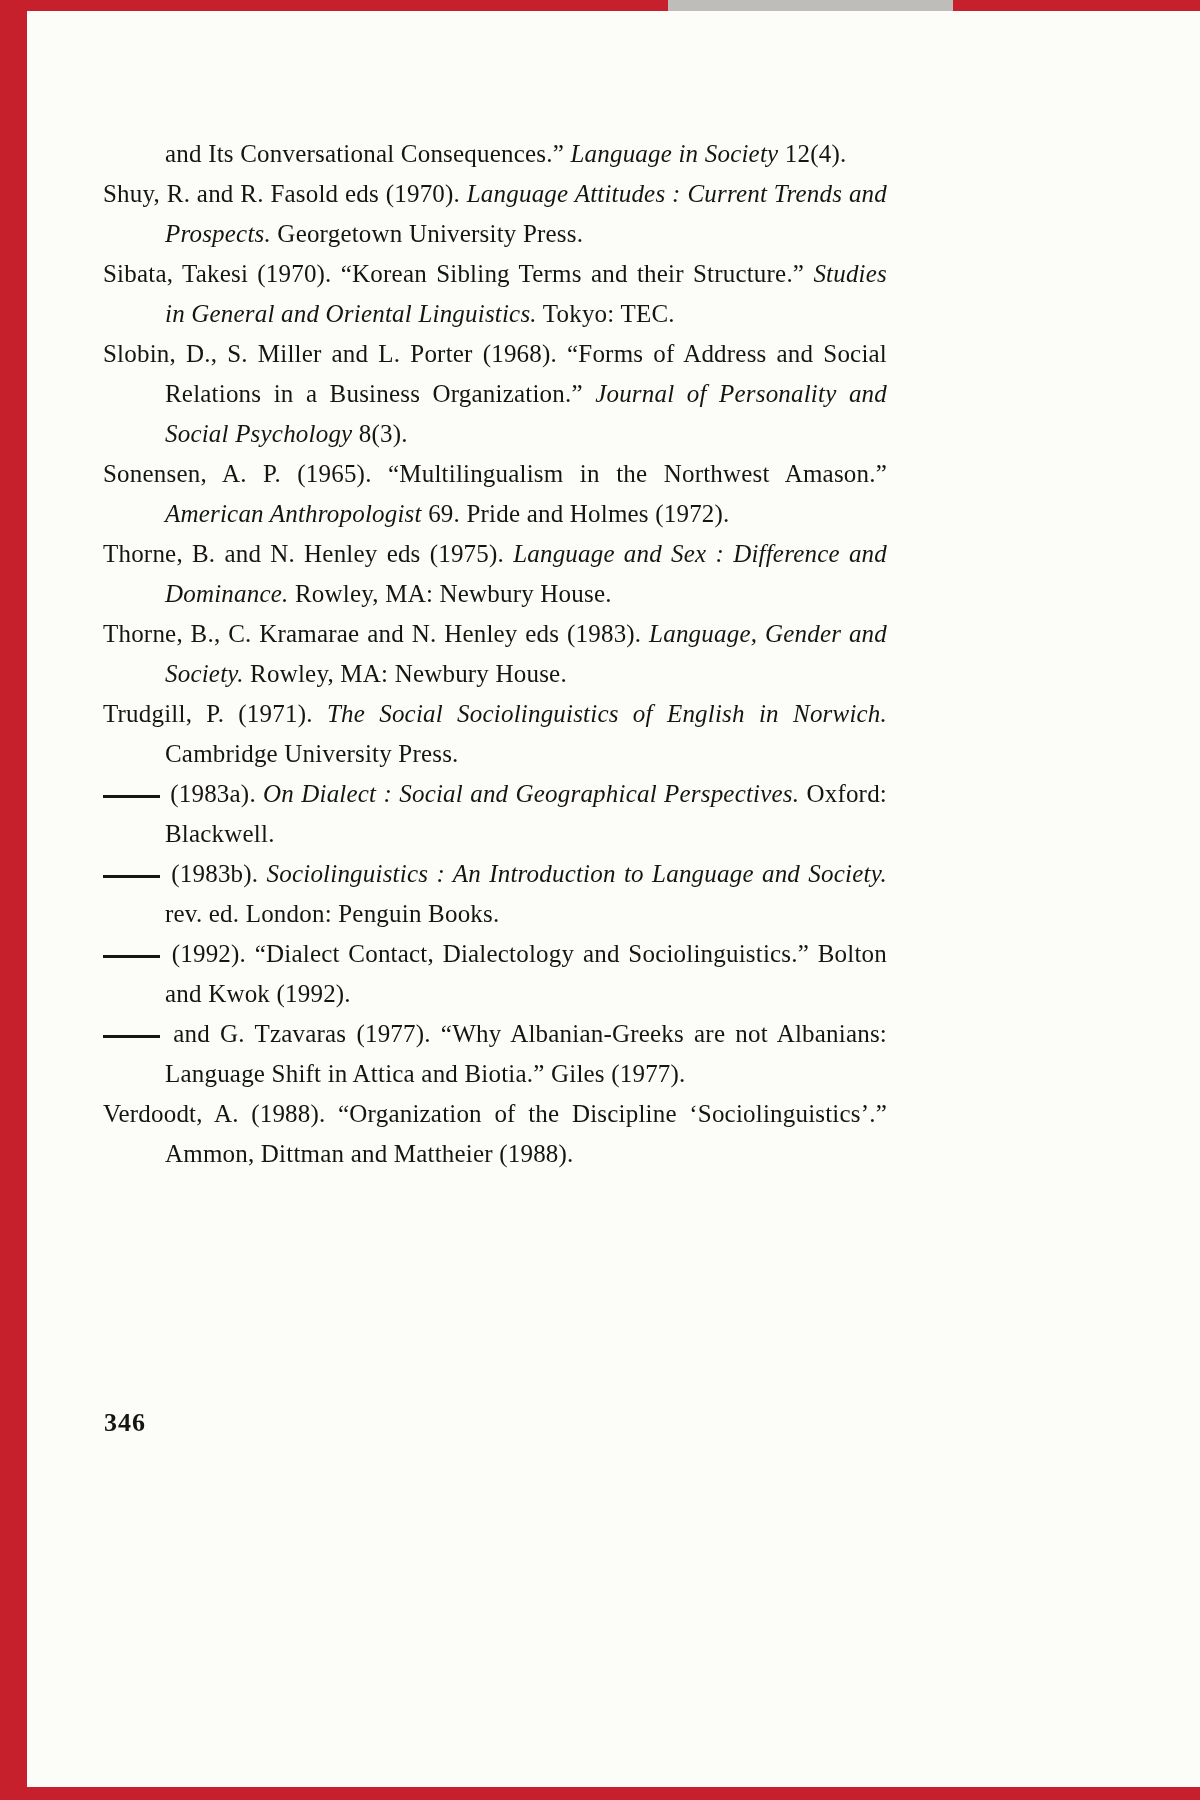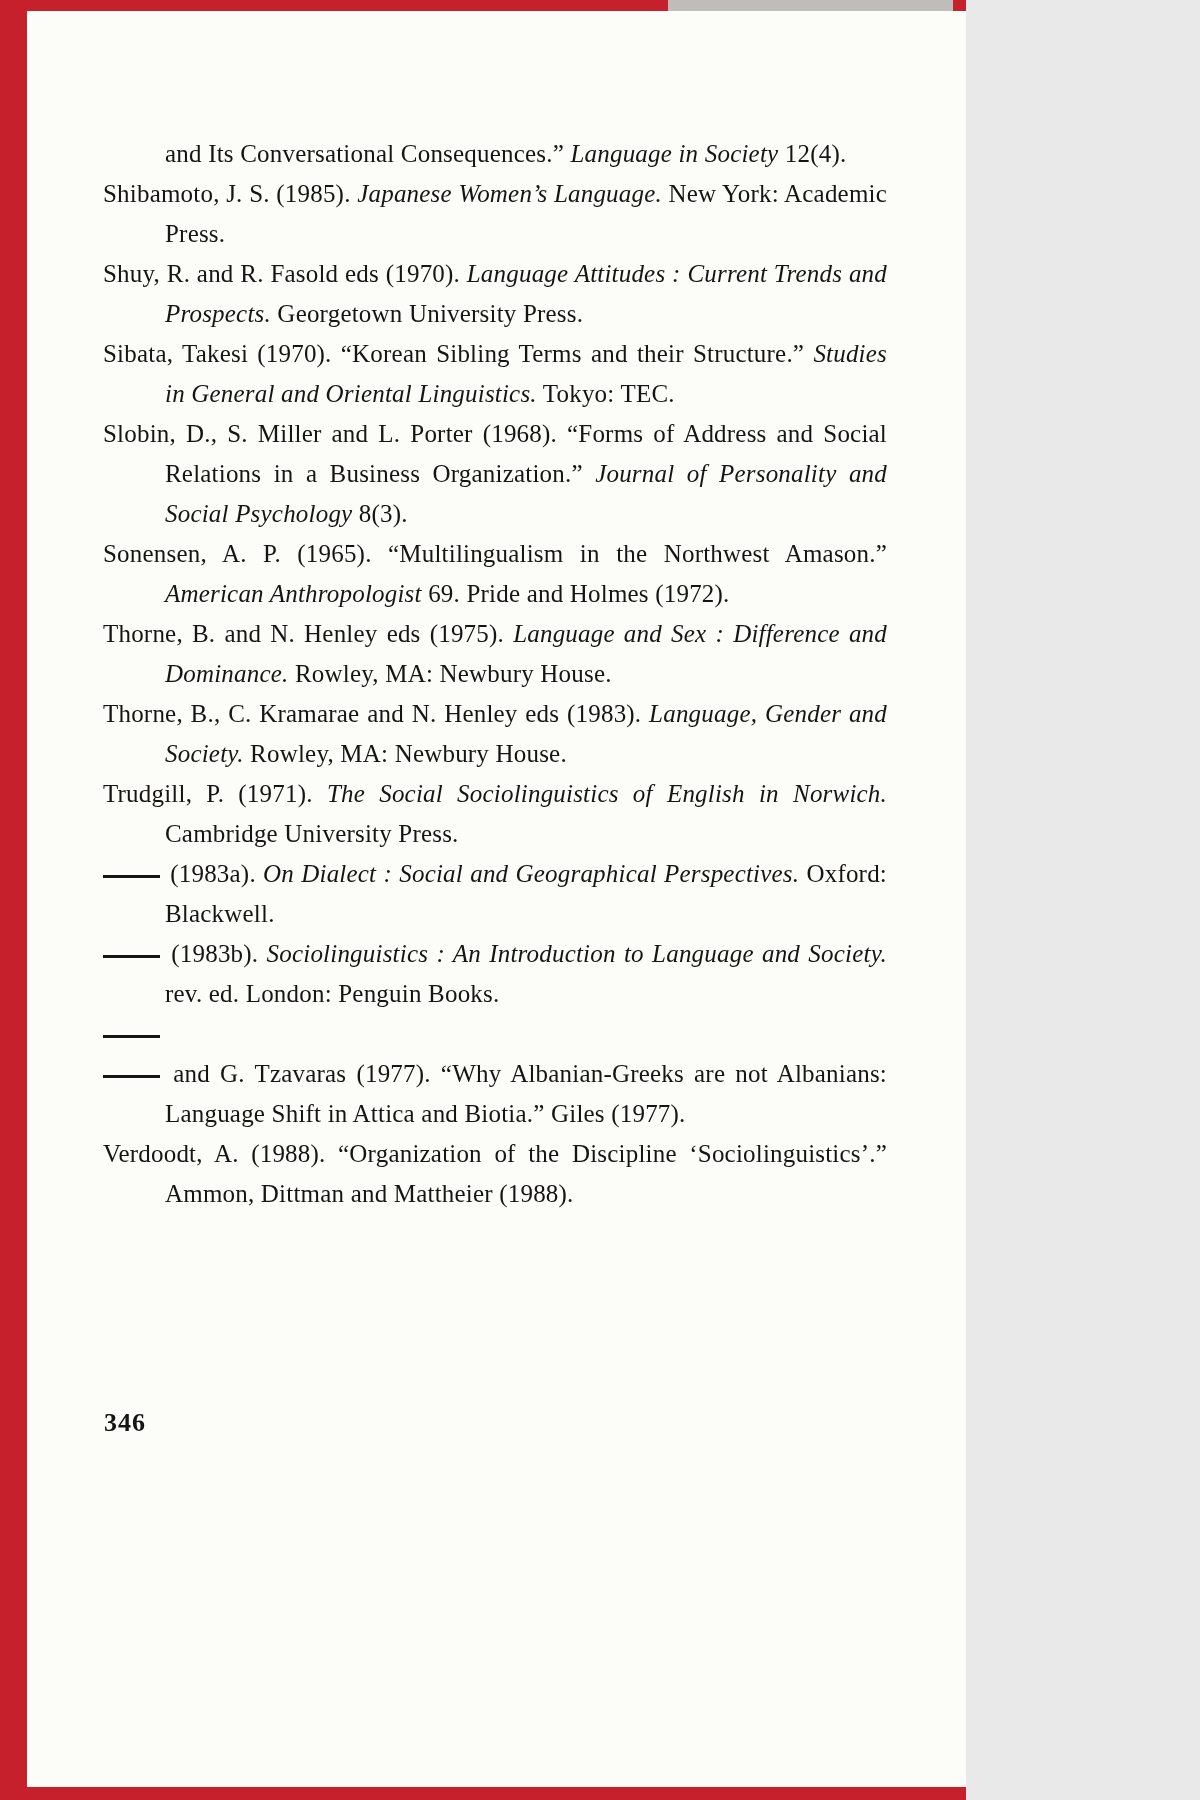--- a/index.html
+++ b/index.html
@@ -3,21 +3,21 @@
 <meta charset="utf-8">
 <style>
   * { margin: 0; padding: 0; box-sizing: border-box; }
   html, body { width: 1200px; }
   body {
     font-family: "Liberation Serif", "DejaVu Serif", serif;
     background: #e9e9e9;
   }
   .page {
     position: relative;
-    width: 966px;
+    width: 1200px;
     height: 1800px;
     background: var(--paper-color, #fcfcf8);
     overflow: hidden;
   }
   .edge-top {
     position: absolute; top: 0; left: 0;
     width: 100%; height: 11px;
     background: var(--edge-color, #c5202c);
   }
   .edge-left {
@@ -72,29 +72,28 @@
 <body>
 
 <div class="page">
   <div class="edge-top"></div>
   <div class="scan-artifact"></div>
   <div class="edge-left"></div>
   <div class="edge-bottom"></div>
 
   <div class="text-block">
       <p class="entry continuation"><span class="rm">and Its Conversational Consequences.” </span><span class="it">Language in Society</span><span class="rm"> 12(4).</span></p>
-      <p class="entry"><span class="rm">Shibamoto, J. S. (1985). </span><span class="it">Japanese Women’s Language.</span><span class="rm"> New York: Academic Press.</span></p>
       <p class="entry"><span class="rm">Shuy, R. and R. Fasold eds (1970). </span><span class="it">Language Attitudes : Current Trends and Prospects.</span><span class="rm"> Georgetown University Press.</span></p>
       <p class="entry"><span class="rm">Sibata, Takesi (1970). “Korean Sibling Terms and their Structure.” </span><span class="it">Studies in General and Oriental Linguistics.</span><span class="rm"> Tokyo: TEC.</span></p>
       <p class="entry"><span class="rm">Slobin, D., S. Miller and L. Porter (1968). “Forms of Address and Social Relations in a Business Organization.” </span><span class="it">Journal of Personality and Social Psychology</span><span class="rm"> 8(3).</span></p>
       <p class="entry"><span class="rm">Sonensen, A. P. (1965). “Multilingualism in the Northwest Amason.” </span><span class="it">American Anthropologist</span><span class="rm"> 69. Pride and Holmes (1972).</span></p>
       <p class="entry"><span class="rm">Thorne, B. and N. Henley eds (1975). </span><span class="it">Language and Sex : Difference and Dominance.</span><span class="rm"> Rowley, MA: Newbury House.</span></p>
       <p class="entry"><span class="rm">Thorne, B., C. Kramarae and N. Henley eds (1983). </span><span class="it">Language, Gender and Society.</span><span class="rm"> Rowley, MA: Newbury House.</span></p>
       <p class="entry"><span class="rm">Trudgill, P. (1971). </span><span class="it">The Social Sociolinguistics of English in Norwich.</span><span class="rm"> Cambridge University Press.</span></p>
       <p class="entry"><span class="dash"></span><span class="rm"> (1983a). </span><span class="it">On Dialect : Social and Geographical Perspectives.</span><span class="rm"> Oxford: Blackwell.</span></p>
       <p class="entry"><span class="dash"></span><span class="rm"> (1983b). </span><span class="it">Sociolinguistics : An Introduction to Language and Society.</span><span class="rm"> rev. ed. London: Penguin Books.</span></p>
-      <p class="entry"><span class="dash"></span></p>
+      <p class="entry"><span class="dash"></span><span class="rm"> (1992). “Dialect Contact, Dialectology and Sociolinguistics.” Bolton and Kwok (1992).</span></p>
       <p class="entry"><span class="dash"></span><span class="rm"> and G. Tzavaras (1977). “Why Albanian-Greeks are not Albanians: Language Shift in Attica and Biotia.” Giles (1977).</span></p>
       <p class="entry"><span class="rm">Verdoodt, A. (1988). “Organization of the Discipline ‘Sociolinguistics’.” Ammon, Dittman and Mattheier (1988).</span></p>
     </div>
 
   <div class="page-number">346</div>
 </div>
 
 </body></html>

